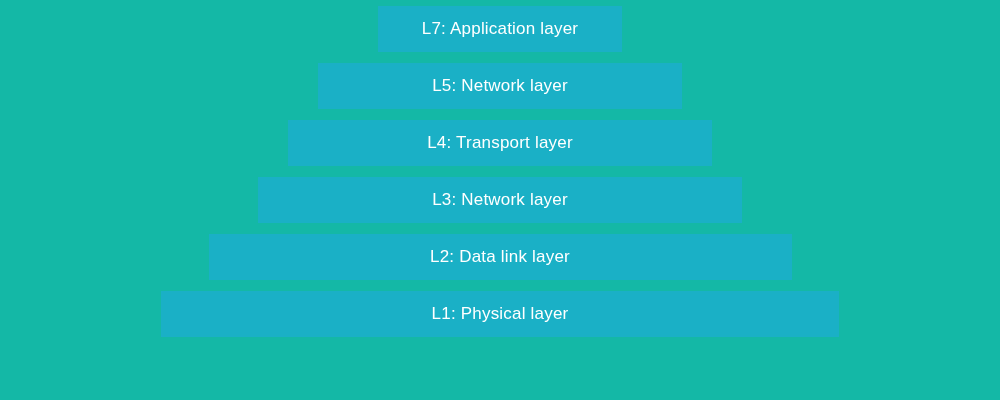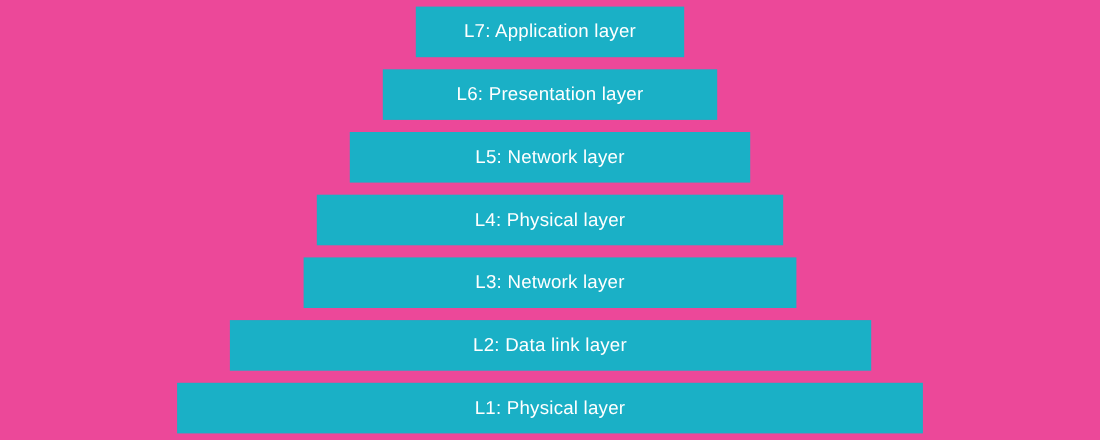--- a/index.html
+++ b/index.html
@@ -5,21 +5,21 @@
   html, body {
     margin: 0;
     padding: 0;
     background: #ffffff;
     font-family: "Liberation Sans", "DejaVu Sans", sans-serif;
   }
   .canvas {
     position: relative;
     width: 1000px;
     height: 400px;
-    background: #ec4899;
+    background: #14b8a6;
     overflow: hidden;
     display: flex;
     flex-direction: column;
     align-items: center;
     padding-top: 6px;
     box-sizing: border-box;
   }
   .bar {
     height: 46px;
     margin-bottom: 11px;
@@ -30,39 +30,36 @@
     justify-content: center;
     font-size: 17px;
     letter-spacing: 0.2px;
     flex: 0 0 auto;
   }
   .bar:last-child { margin-bottom: 0; }
   .bar-l7 { width: 244px; }
   .bar-l6 { width: 304px; }
   .bar-l5 { width: 364px; }
   .bar-l4 { width: 424px; }
-  .bar-l3 { width: 448px; }
+  .bar-l3 { width: 484px; }
   .bar-l2 { width: 583px; }
   .bar-l1 { width: 678px; }
 </style>
 </head>
 <body>
 
 <div class="canvas">
   <div class="bar bar-l7">
     <span>L7: Application layer</span>
   </div>
-  <div class="bar bar-l6">
-    <span>L6: Presentation layer</span>
-  </div>
   <div class="bar bar-l5">
     <span>L5: Network layer</span>
   </div>
   <div class="bar bar-l4">
-    <span>L4: Physical layer</span>
+    <span>L4: Transport layer</span>
   </div>
   <div class="bar bar-l3">
     <span>L3: Network layer</span>
   </div>
   <div class="bar bar-l2">
     <span>L2: Data link layer</span>
   </div>
   <div class="bar bar-l1">
     <span>L1: Physical layer</span>
   </div>

